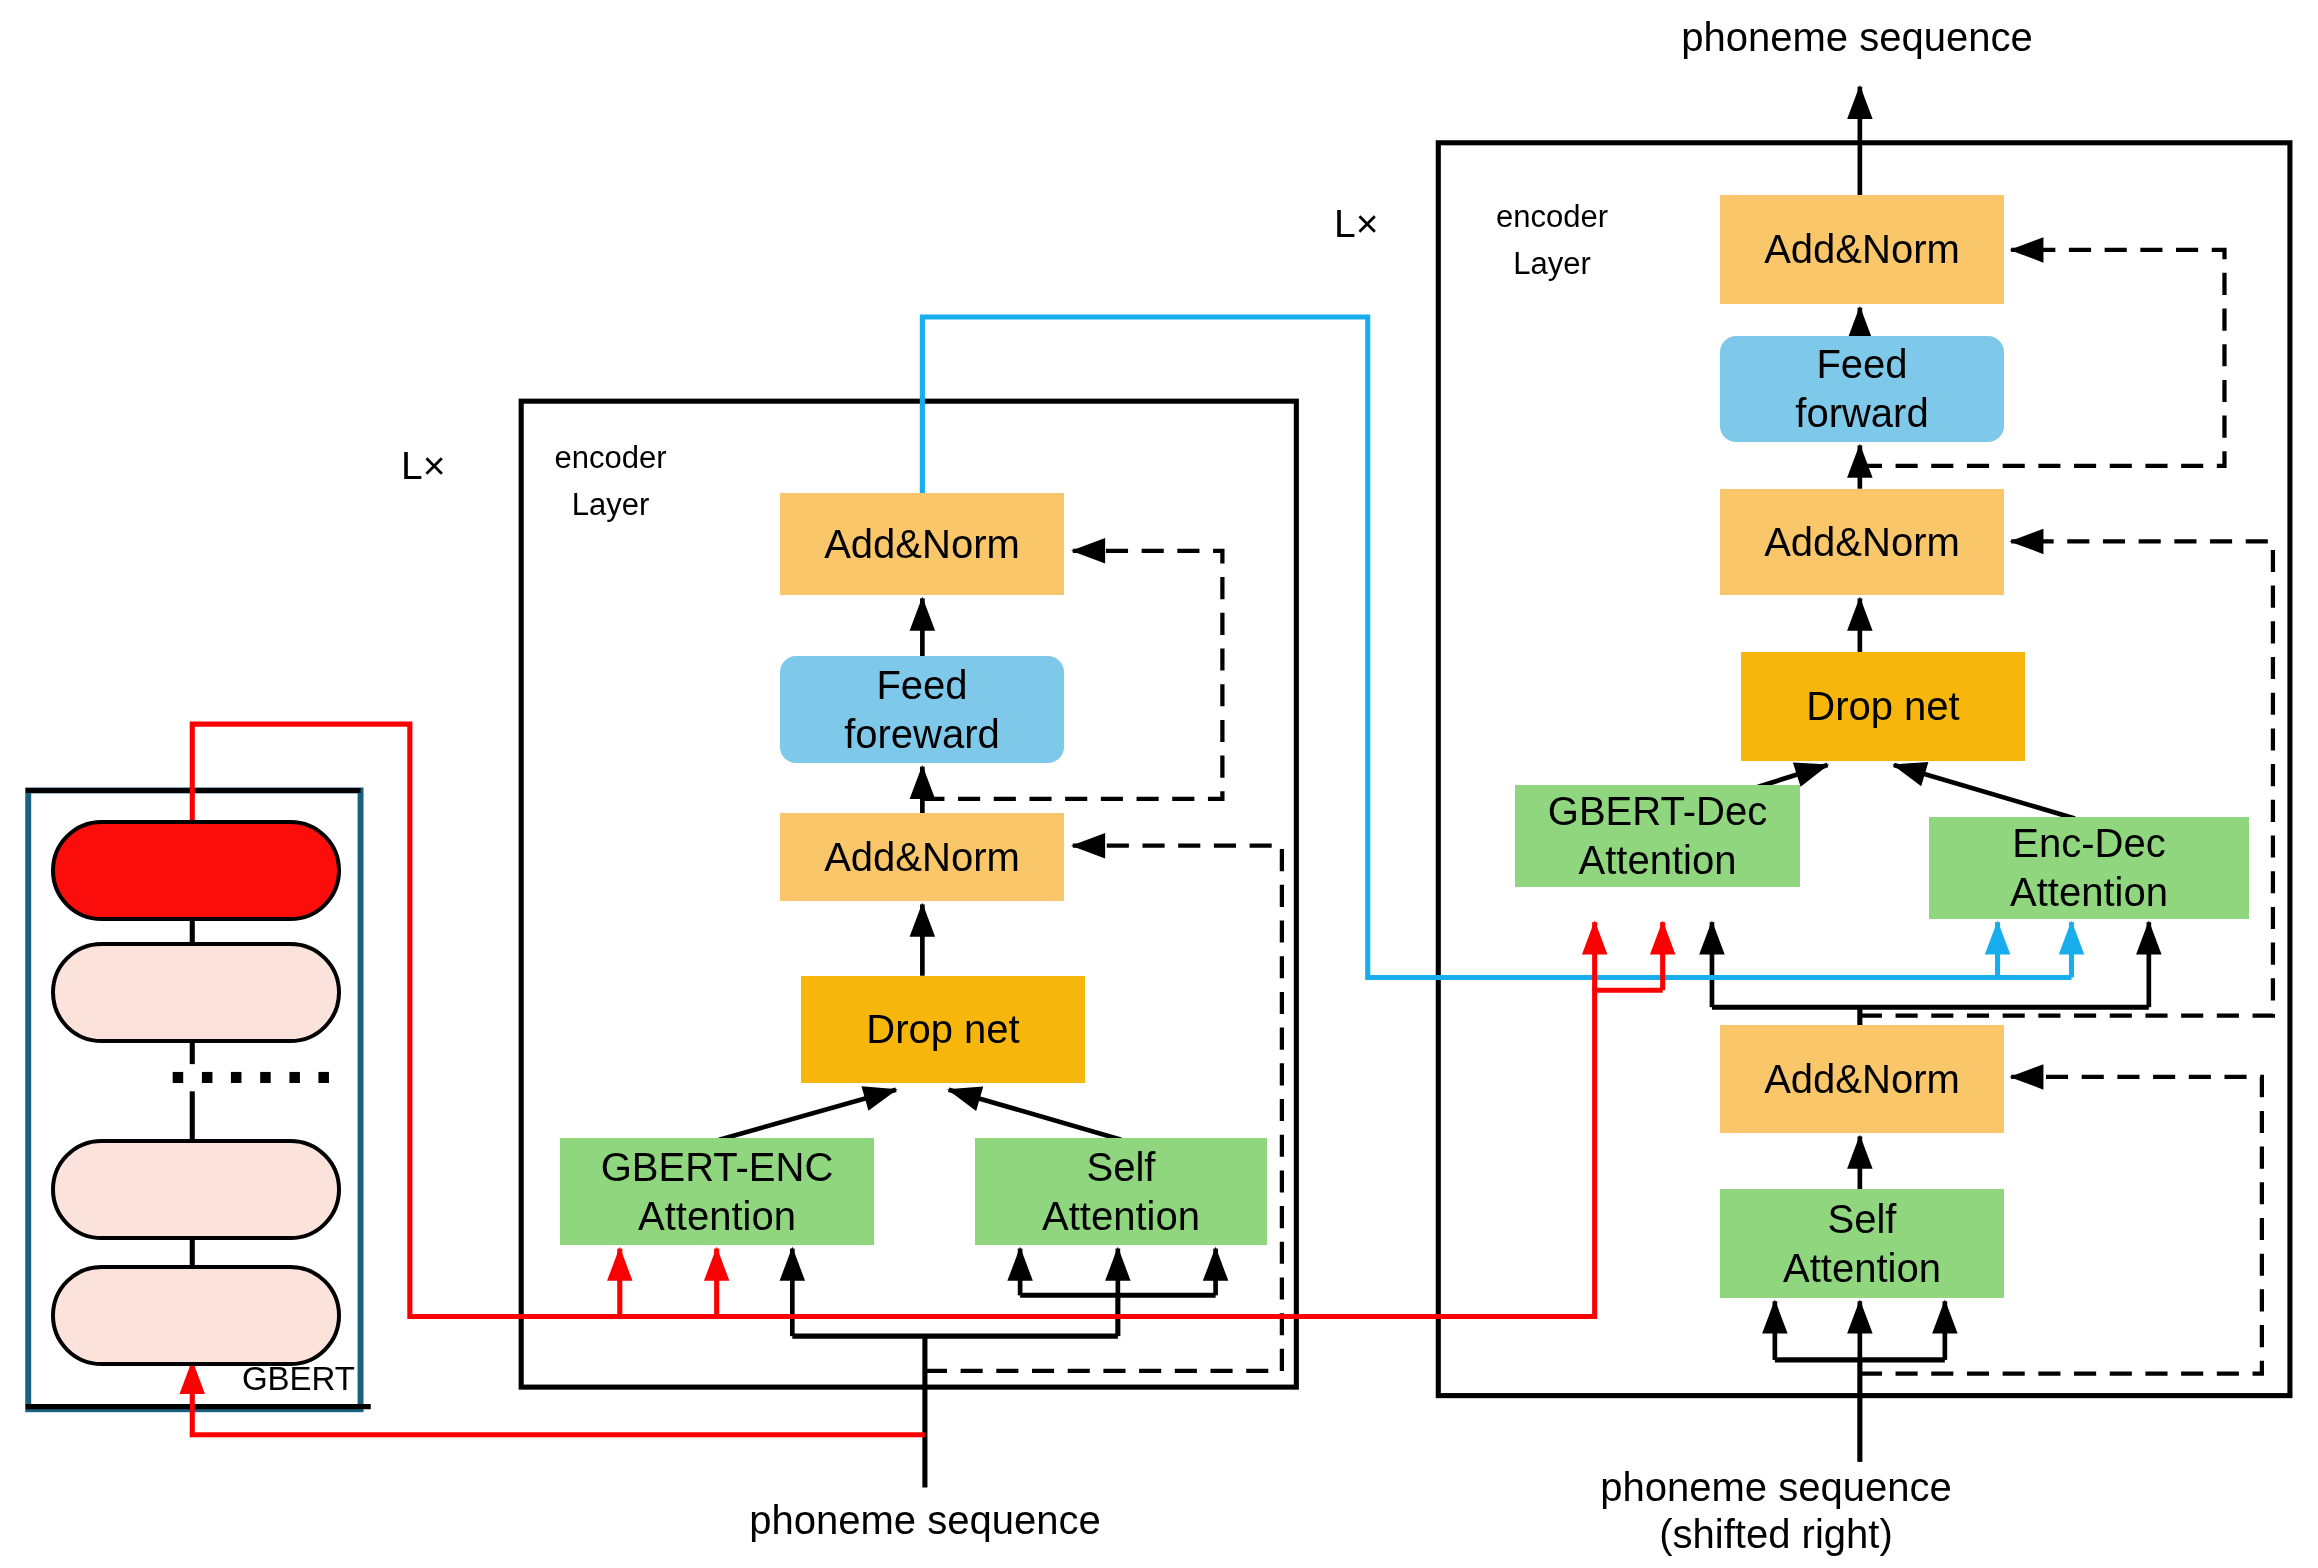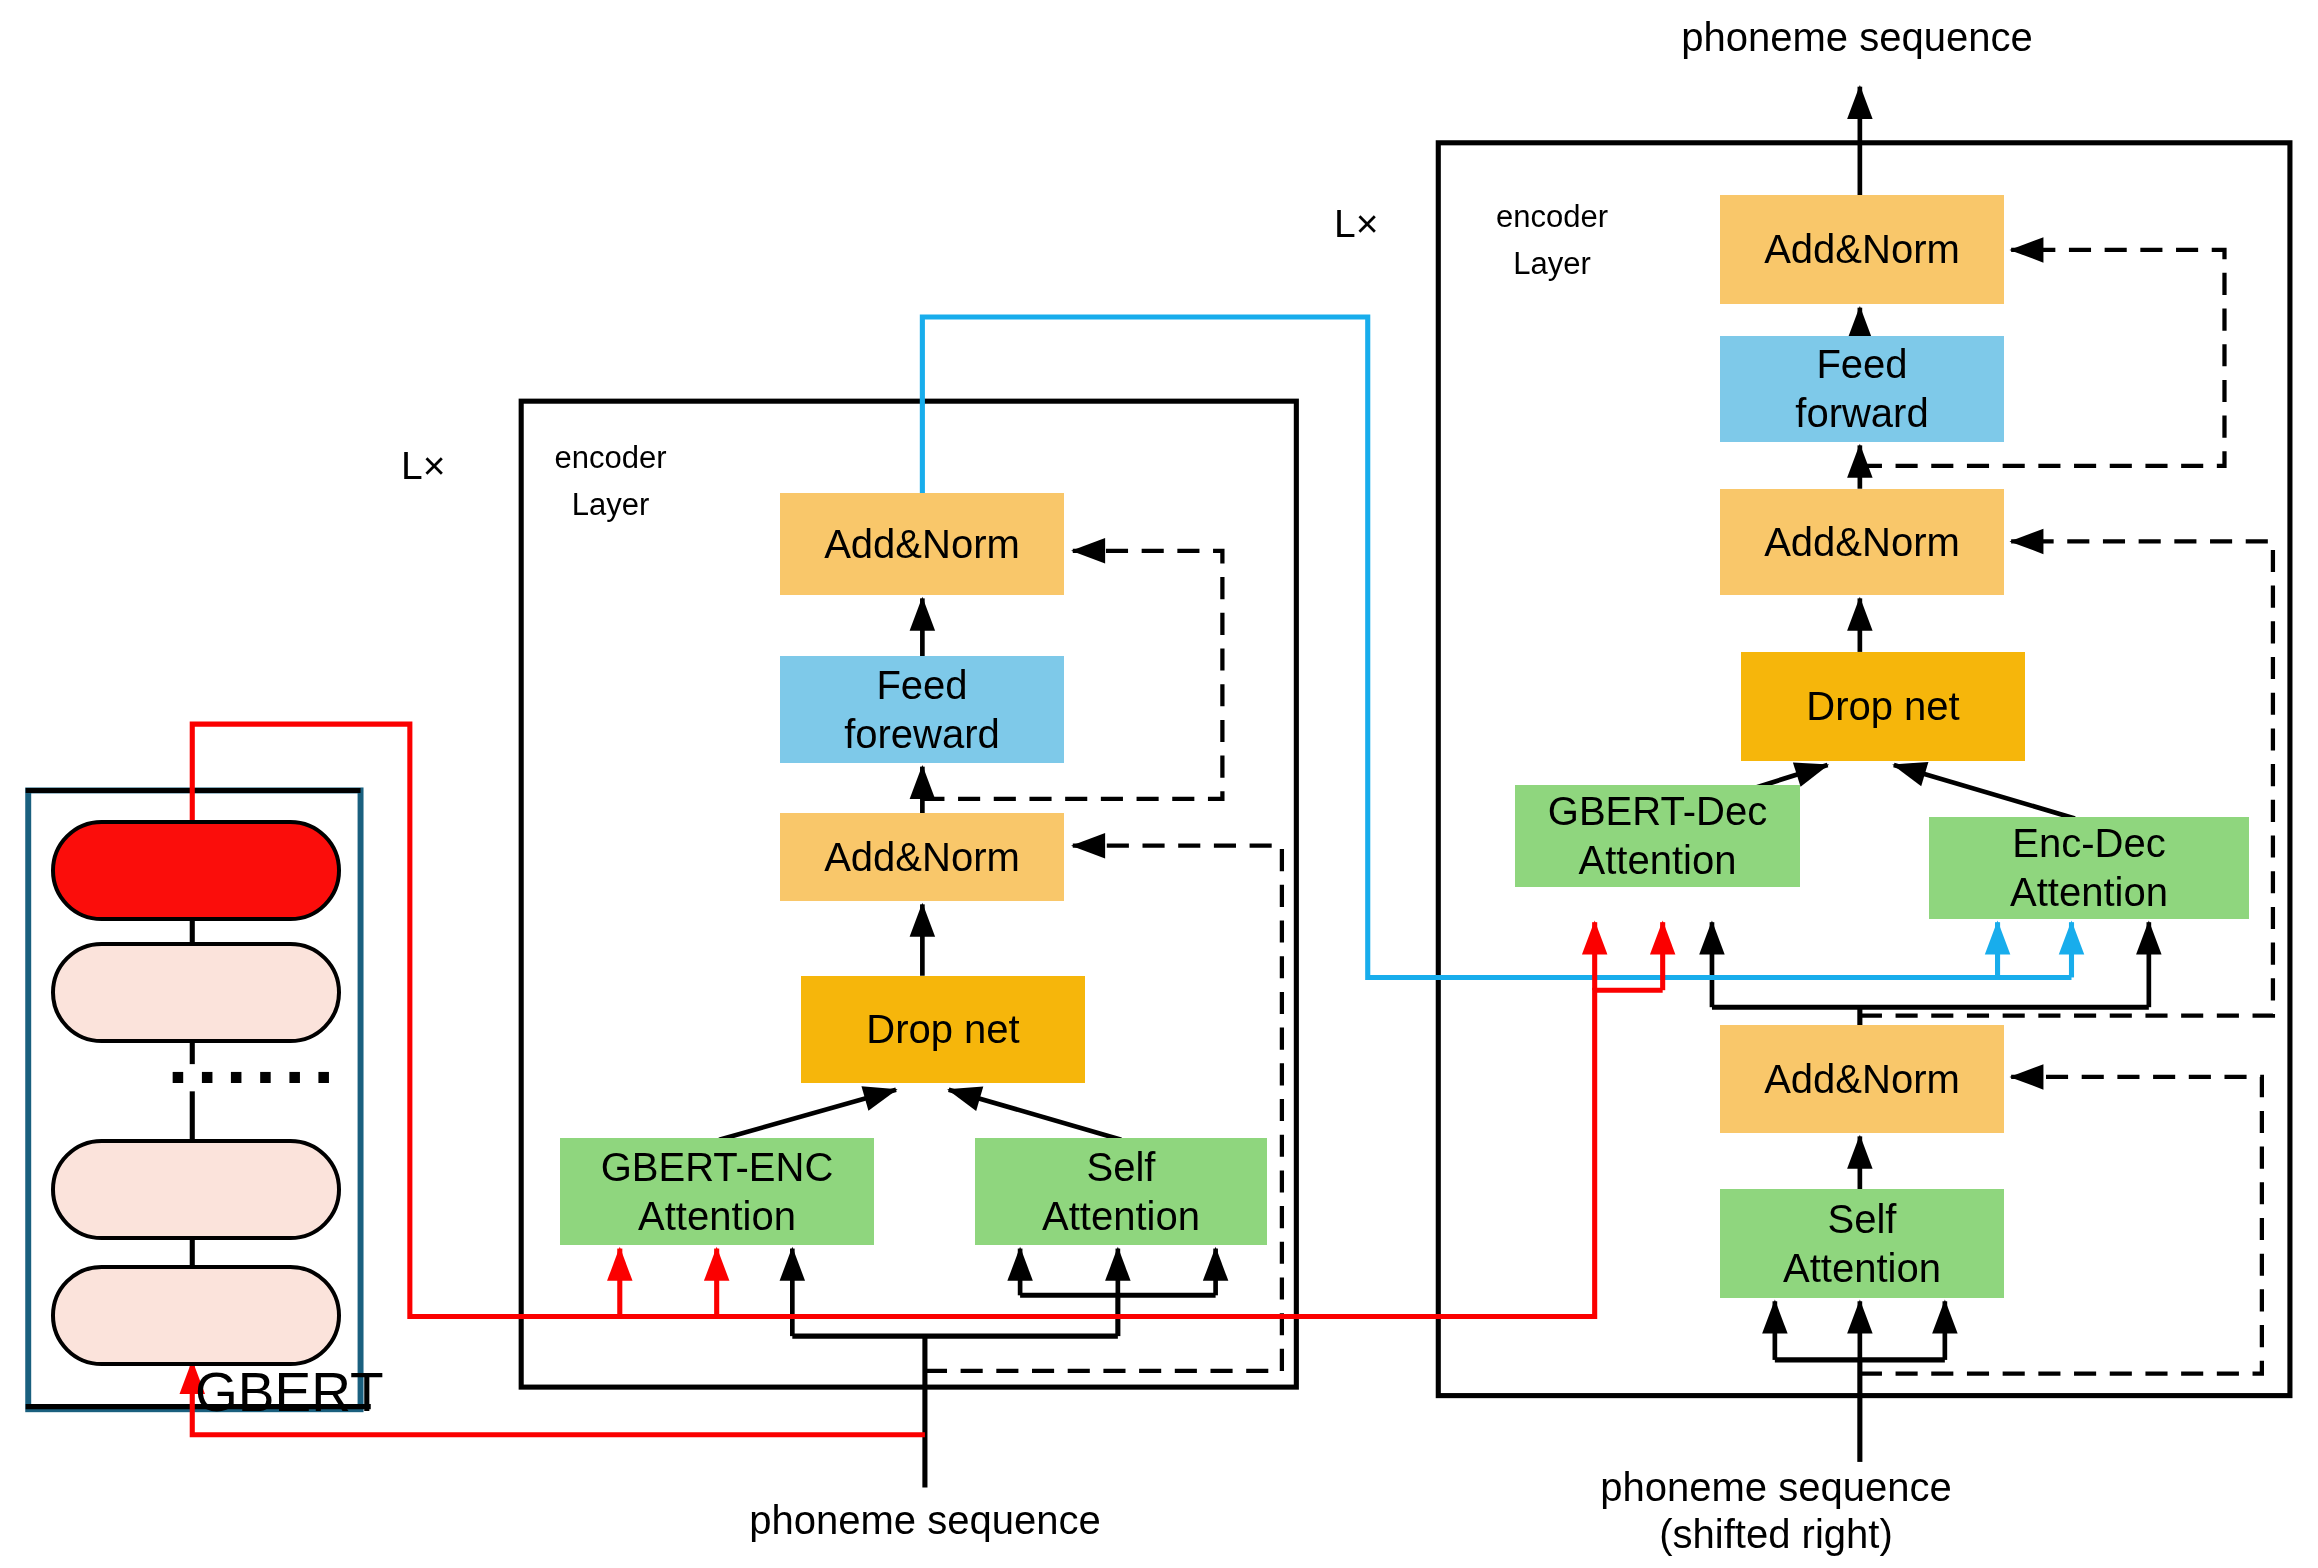--- a/index.html
+++ b/index.html
@@ -7,21 +7,21 @@
     position:relative;width:2319px;height:1569px;background:#fff;overflow:hidden;
     font-family:"Liberation Sans", sans-serif;color:#000;
   }
   .canvas svg{position:absolute;left:0;top:0;}
   .blk{
     position:absolute;display:flex;align-items:center;justify-content:center;
     text-align:center;font-size:40px;line-height:1.22;white-space:pre-line;z-index:2;
   }
   .blk.orange{background:var(--c-add_norm);}
   .blk.gold{background:var(--c-drop_net);margin-left:21px;}
-  .blk.blue{background:var(--c-feed_forward);}
+  .blk.blue{background:var(--c-feed_forward);border-radius:16px;}
   .blk.green{background:var(--c-attention);}
   .pill{
     position:absolute;border:4.2px solid #000;border-radius:51px;
     background:var(--c-gbert_pill);z-index:2;
   }
   .pill.redpill{background:var(--c-gbert_top_pill);}
   .lab{position:absolute;white-space:pre-line;z-index:2;}
   .lab.big{font-size:40px;}
   .lab.rep{font-size:39px;}
   .lab.enc{font-size:31px;line-height:1.5;text-align:center;}
@@ -122,21 +122,21 @@
     <line x1="1876" y1="1165" x2="1876" y2="1085" class="redln" marker-end="url(#mR)"></line>
     <line x1="1956" y1="1165" x2="1956" y2="1085" class="redln" marker-end="url(#mR)"></line>
     <polyline points="1088,1688 226,1688 226,1602" class="redln" marker-end="url(#mR)"></polyline>
   </svg>
 
   <div class="pill redpill" style="left:51px;top:820px;width:282px;height:93px;"></div>
   <div class="pill" style="left:51px;top:942px;width:282px;height:93px;"></div>
   <div class="dots" style="left:153px;top:1042px;width:204px;height:68px;">······</div>
   <div class="pill" style="left:51px;top:1139px;width:282px;height:93px;"></div>
   <div class="pill" style="left:51px;top:1265px;width:282px;height:93px;"></div>
-  <div class="lab big" style="left:195px;top:1360px;width:160px;text-align:right;font-size:55px;">GBERT</div>
+  <div class="lab big" style="left:195px;top:1360px;width:160px;text-align:right;font-size:33px;">GBERT</div>
 
   <div class="lab rep" style="left:401px;top:444px;width:93px;">L×</div>
   <div class="lab enc" style="left:510px;top:435px;width:201px;">encoder
 Layer</div>
 
   <div class="blk orange" style="left:780px;top:493px;width:284px;height:102px;">Add&amp;Norm</div>
   <div class="blk blue" style="left:780px;top:656px;width:284px;height:107px;">Feed
 foreward</div>
   <div class="blk orange" style="left:780px;top:813px;width:284px;height:88px;">Add&amp;Norm</div>
   <div class="blk gold" style="left:780px;top:976px;width:284px;height:107px;">Drop net</div>

